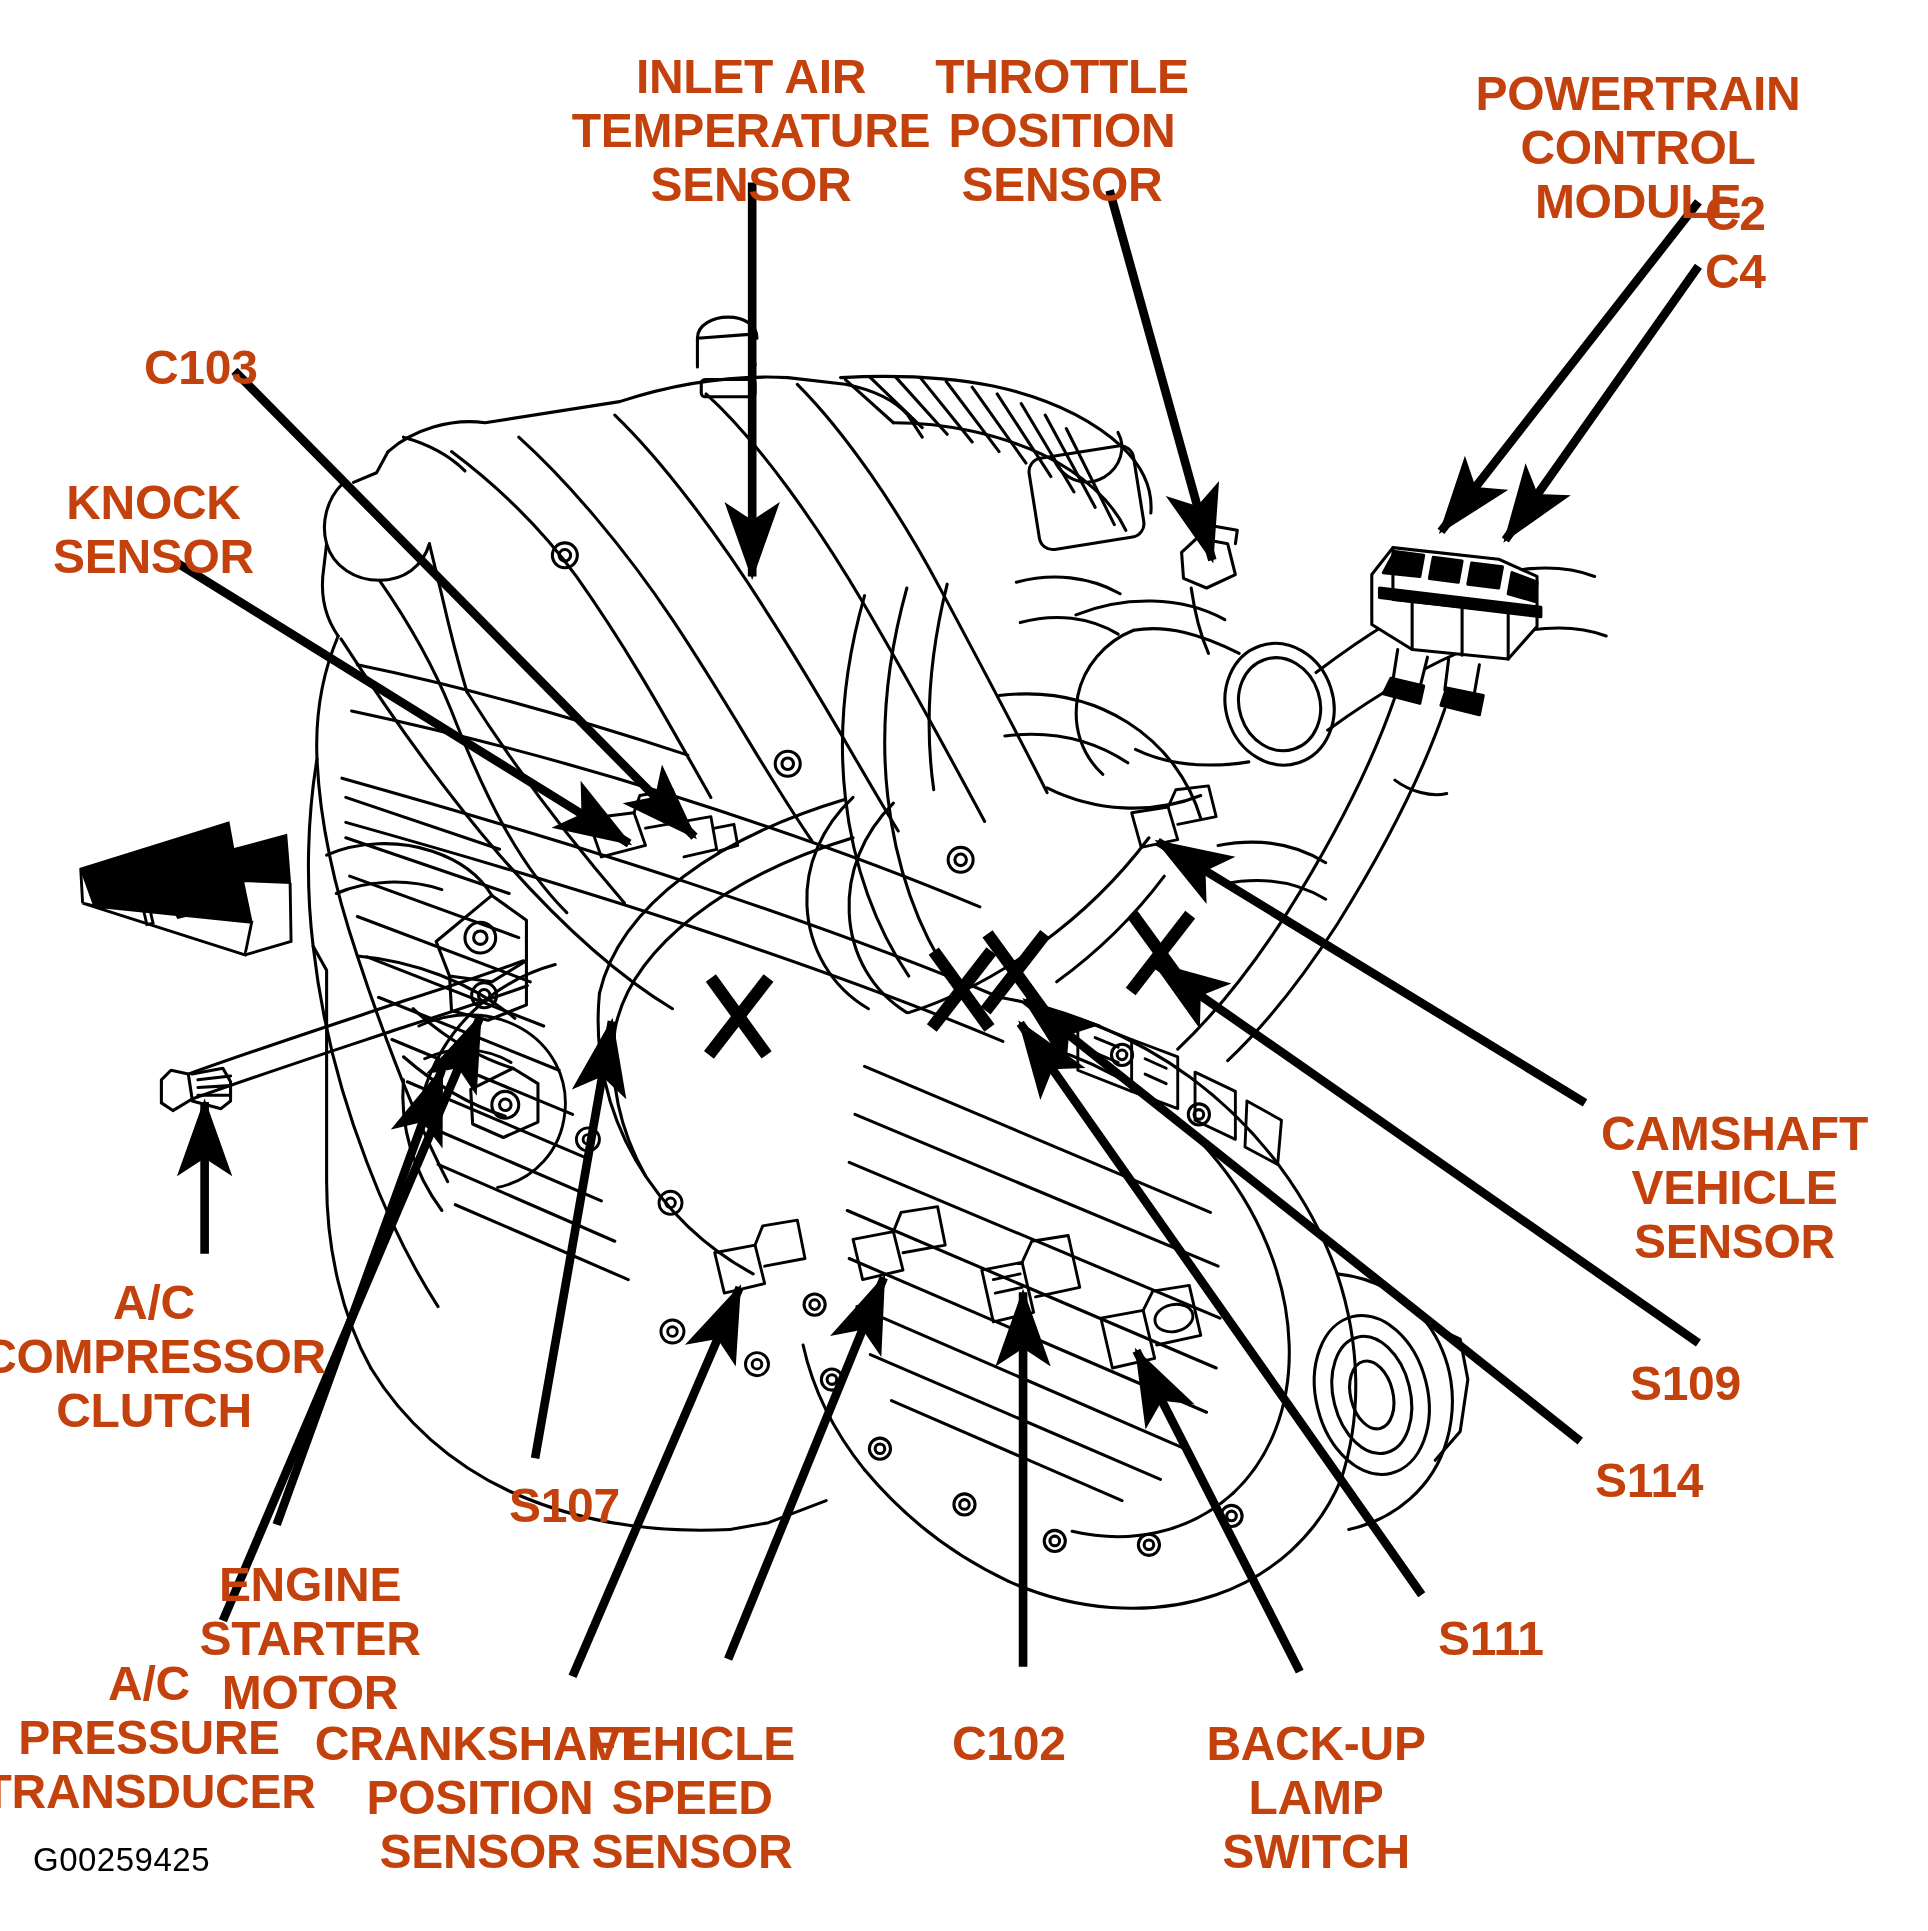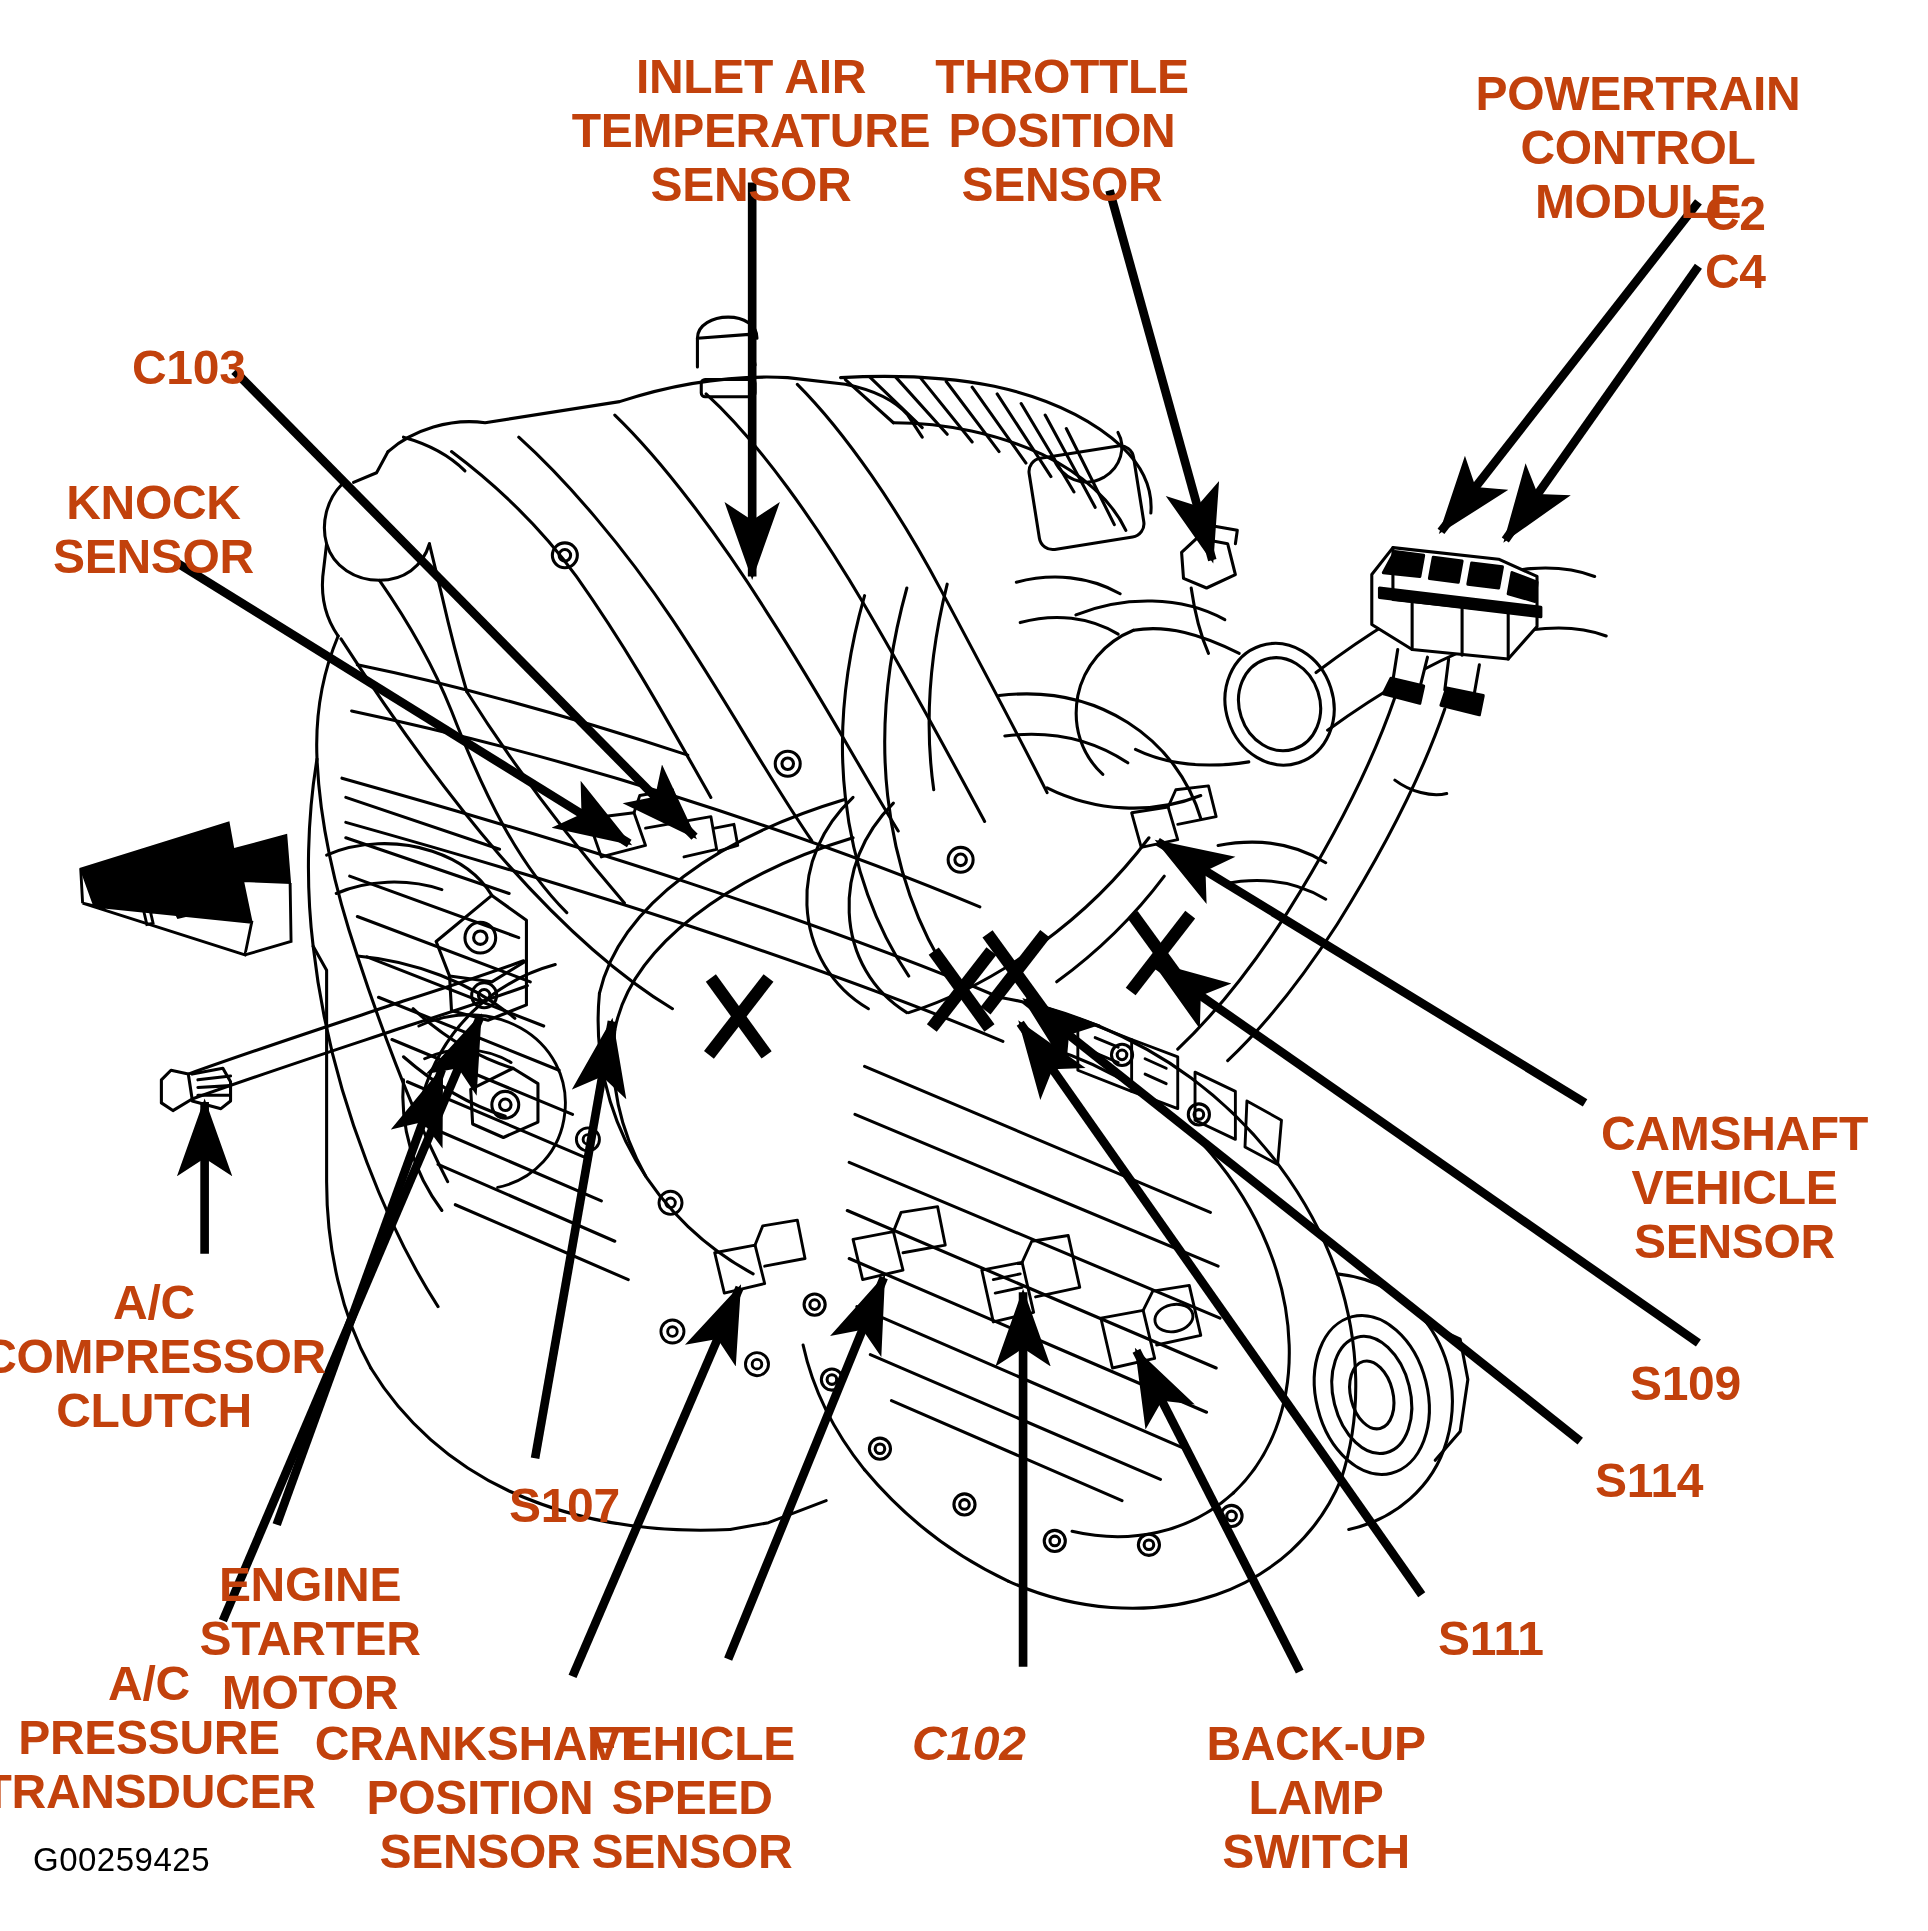--- a/index.html
+++ b/index.html
@@ -359,21 +359,21 @@
 TEMPERATURE
 SENSOR</div>
       <div class="lbl ctr" style="left: 1062px; top: 50px;">THROTTLE
 POSITION
 SENSOR</div>
       <div class="lbl ctr" style="left: 1638px; top: 67px;">POWERTRAIN
 CONTROL
 MODULE</div>
       <div class="lbl lft" style="left: 1705px; top: 187px;">C2</div>
       <div class="lbl lft" style="left: 1705px; top: 245px;">C4</div>
-      <div class="lbl lft" style="left: 132px; top: 341px;">C103</div>
+      <div class="lbl lft" style="left: 144px; top: 341px;">C103</div>
       <div class="lbl lft" style="left: 53px; top: 476px;">KNOCK
 SENSOR</div>
       <div class="lbl lft" style="left: 1601px; top: 1107px;">CAMSHAFT
 VEHICLE
 SENSOR</div>
       <div class="lbl lft" style="left: 1630px; top: 1357px;">S109</div>
       <div class="lbl lft" style="left: 1595px; top: 1454px;">S114</div>
       <div class="lbl lft" style="left: 1438px; top: 1612px;">S111</div>
       <div class="lbl ctr" style="left: 154px; top: 1276px;">A/C
 COMPRESSOR
@@ -384,21 +384,21 @@
 MOTOR</div>
       <div class="lbl ctr" style="left: 149px; top: 1657px;">A/C
 PRESSURE
 TRANSDUCER</div>
       <div class="lbl ctr" style="left: 480px; top: 1717px;">CRANKSHAFT
 POSITION
 SENSOR</div>
       <div class="lbl ctr" style="left: 692px; top: 1717px;">VEHICLE
 SPEED
 SENSOR</div>
-      <div class="lbl lft" style="left: 912px; top: 1717px; font-style: italic;">C102</div>
+      <div class="lbl lft" style="left: 952px; top: 1717px;">C102</div>
       <div class="lbl ctr" style="left: 1316px; top: 1717px;">BACK-UP
 LAMP
 SWITCH</div>
     </div>
 
   <div class="figid">G00259425</div>
 </div>
 
 
 </body></html>

